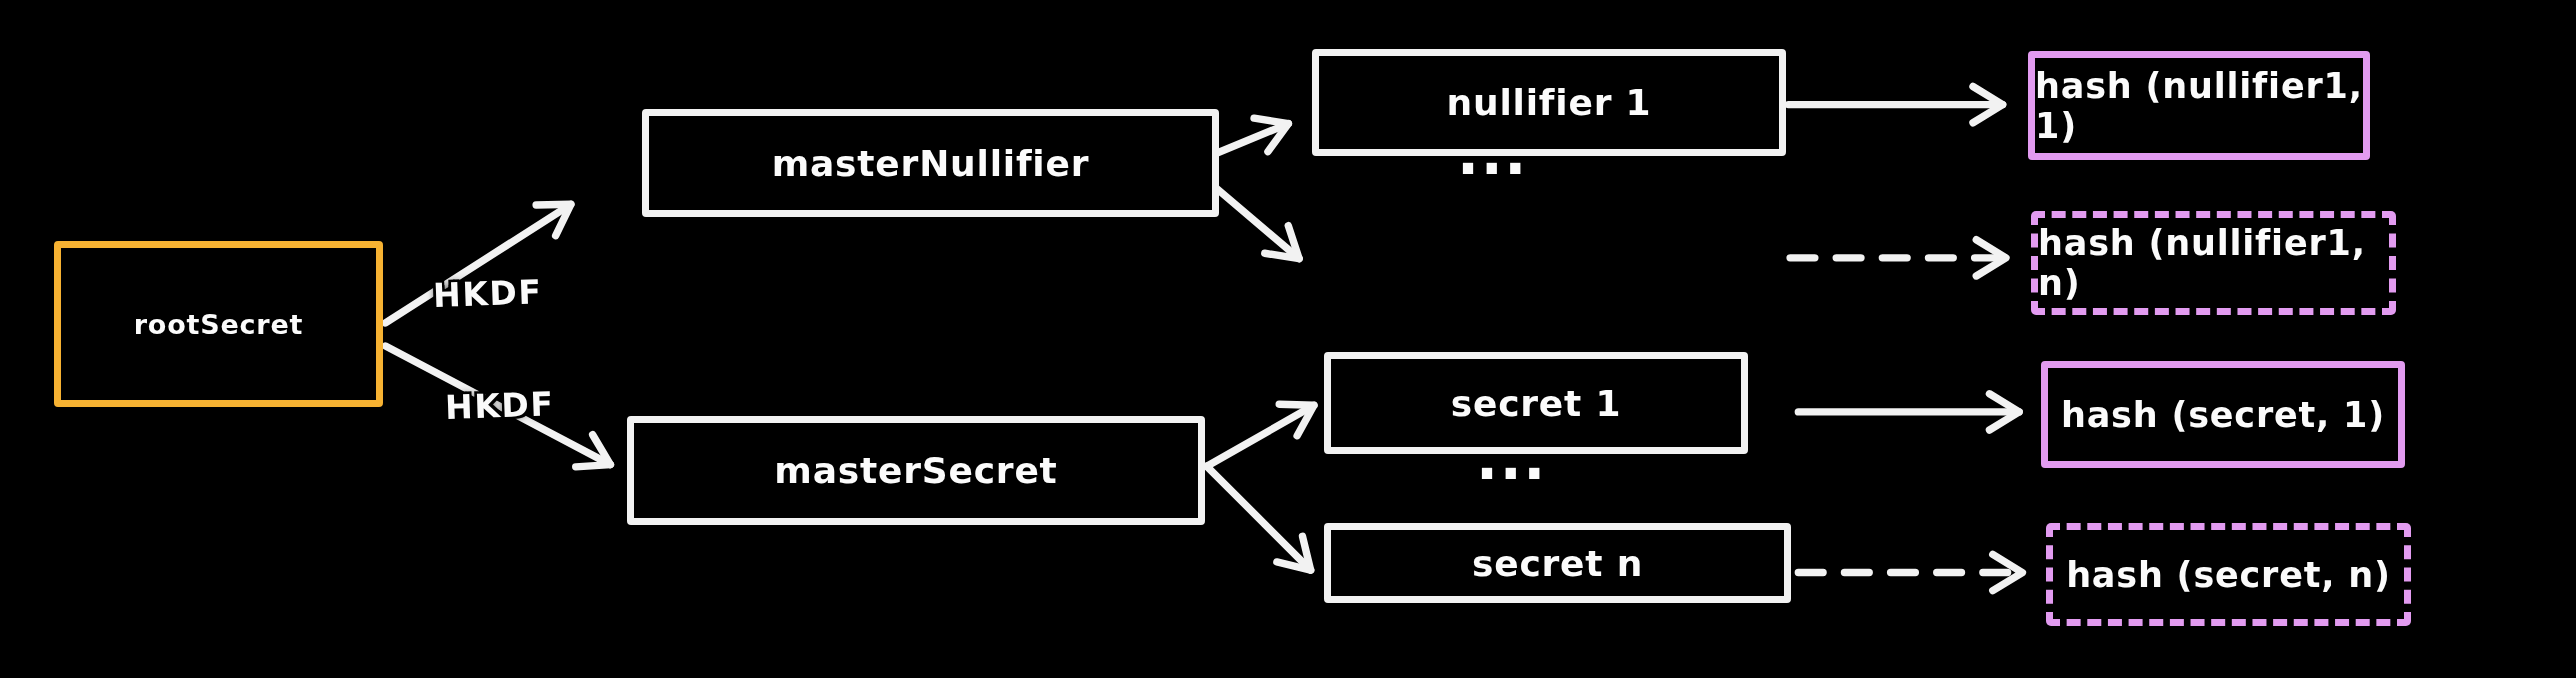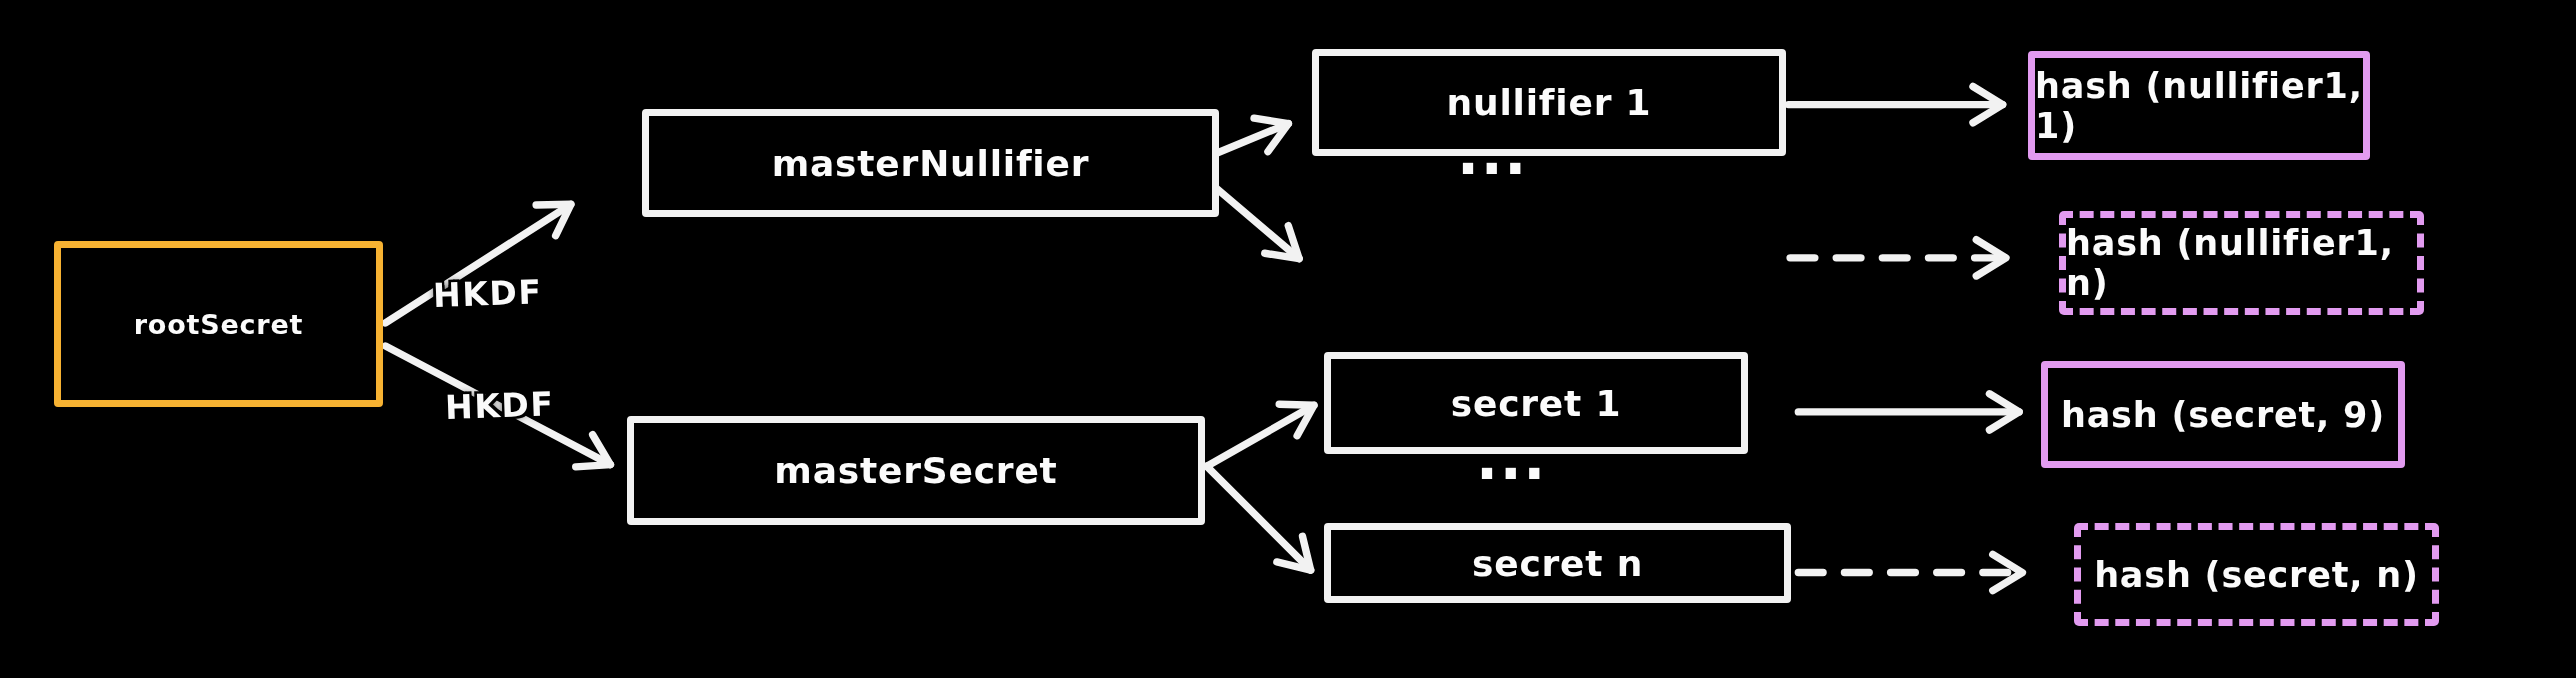--- a/index.html
+++ b/index.html
@@ -17,21 +17,21 @@
     display:flex;align-items:center;justify-content:center;
     color:#FBFBFB;
     font-weight:bold;
     font-size:36px;
     letter-spacing:0.8px;
     background:#000;
   }
   .white-solid{border:7.4px solid #F2F2F2;}
   .orange-solid{border:7.4px solid #F7B232;}
   .purple-solid{border:7.4px solid #E29BF0;}
-  .purple-dashed{border:7.4px dashed #E29BF0;border-radius:5px;margin-left:28px;}
+  .purple-dashed{border:7.4px dashed #E29BF0;border-radius:5px;}
   .hashnode{font-size:35px;}
 
   .edge-label{
     position:absolute;
     color:#FAFAFA;
     font-weight:bold;
     font-size:33px;
     letter-spacing:1.6px;
     text-shadow:2.5px 2.5px 0 #000,-2.5px -2.5px 0 #000,2.5px -2.5px 0 #000,-2.5px 2.5px 0 #000,0 0 8.2px #000;
     transform:rotate(-2deg);
@@ -100,21 +100,21 @@
 
   <div class="node purple-solid hashnode" style="left:2028px;top:51px;width:342px;height:109px;">
     <span>hash (nullifier1, 1)</span>
   </div>
 
   <div class="node purple-dashed hashnode" style="left:2031px;top:211px;width:365px;height:104px;">
     <span>hash (nullifier1, n)</span>
   </div>
 
   <div class="node purple-solid hashnode" style="left:2041px;top:361px;width:364px;height:107px;">
-    <span>hash (secret, 9)</span>
+    <span>hash (secret, 1)</span>
   </div>
 
   <div class="node purple-dashed hashnode" style="left:2046px;top:523px;width:365px;height:103px;">
     <span>hash (secret, n)</span>
   </div>
 
   <div class="edge-label" style="left:433px;top:274px;">HKDF</div>
   <div class="edge-label" style="left:445px;top:386px;">HKDF</div>
 
   <div class="dots" style="left:1443px;top:125px;">...</div>

